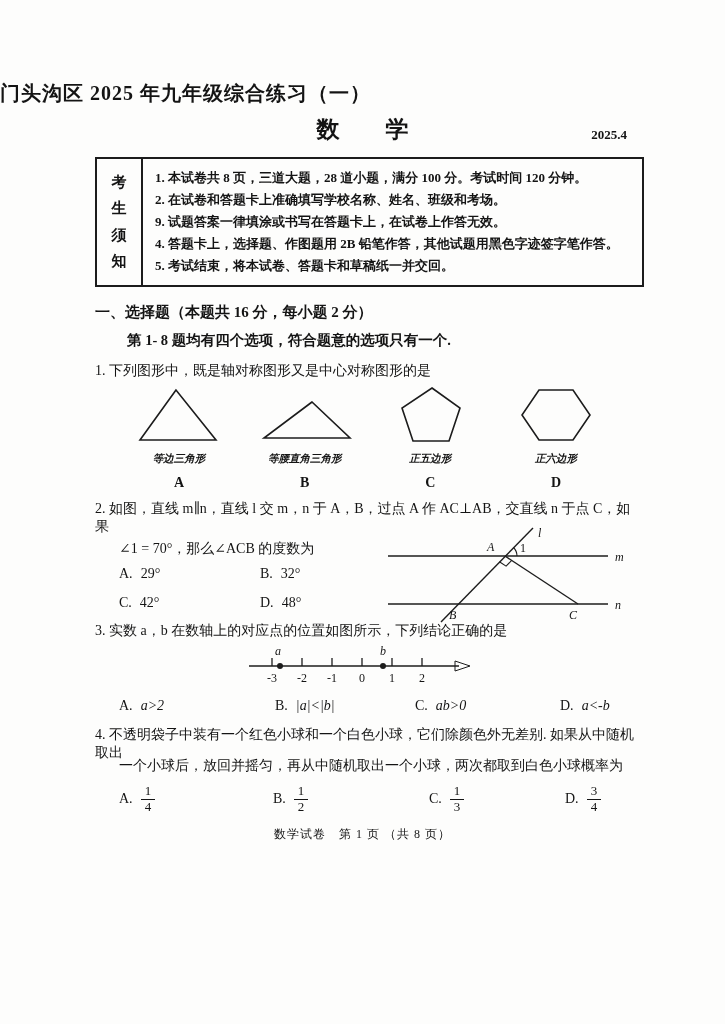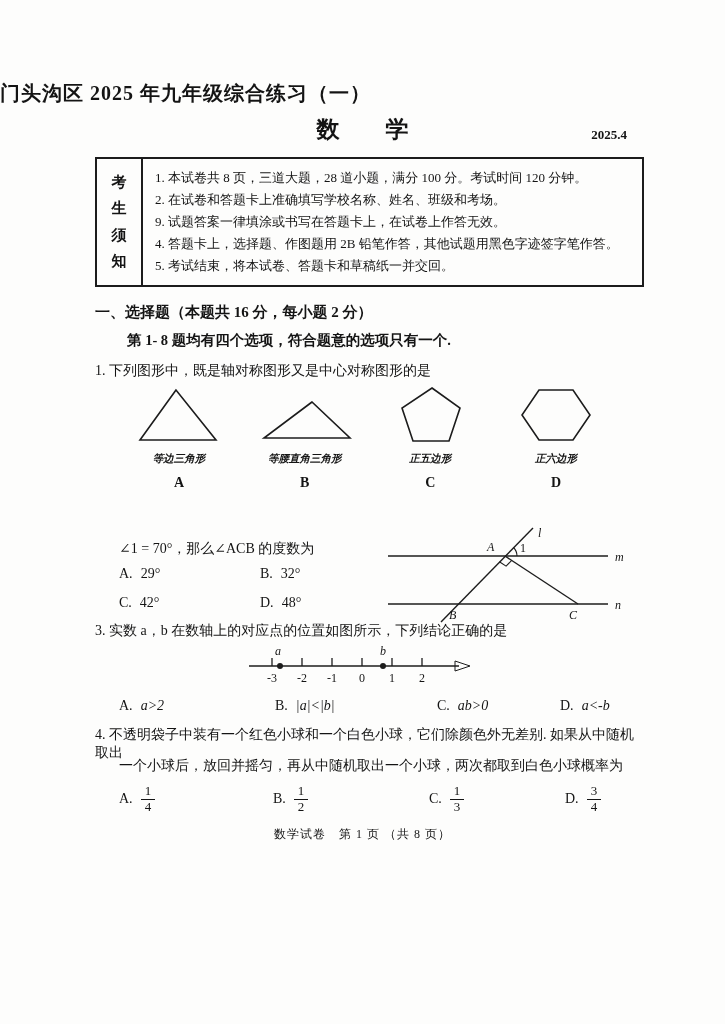--- a/index.html
+++ b/index.html
@@ -11,21 +11,21 @@
   .title{position:absolute;top:80px;left:0;width:100%;
          font-size:20px;font-weight:bold;letter-spacing:1px;}
   .subject{position:absolute;top:114px;left:0;width:100%;text-align:center;
            font-size:23px;font-weight:bold;}
   .date{position:absolute;top:127px;right:98px;font-size:13px;font-weight:bold;}
   .notice-box{position:absolute;left:95px;top:157px;width:545px;
               border:2px solid #1c1c1c;display:flex;background:#fdfdfc;}
   .notice-side{width:44px;border-right:2px solid #1c1c1c;display:flex;
                flex-direction:column;align-items:center;justify-content:space-around;
                padding:10px 0;font-weight:bold;font-size:15px;}
-  .notice-body{flex:1;padding:8px 2px 8px 12px;font-size:13px;line-height:22px;}
+  .notice-body{flex:1;padding:8px 2px 8px 12px;font-size:13px;line-height:22px;font-weight:bold;}
   .sec-heading{position:absolute;left:95px;top:303px;font-size:15px;font-weight:bold;}
   .sec-sub{position:absolute;left:127px;top:331px;font-size:14.5px;font-weight:bold;}
   .stem{font-size:14px;}
   .q1-stem{position:absolute;left:95px;top:362px;}
   .shapes-row{position:absolute;left:120px;top:386px;width:495px;
               display:flex;justify-content:space-between;}
   .shape-cell{width:118px;text-align:center;}
   .shape-cell svg{display:block;margin:0 auto;}
   .shape-caption{font-size:10.5px;font-weight:bold;font-style:italic;margin-top:8px;}
   .shape-letter{font-size:14px;font-weight:bold;margin-top:9px;}
@@ -108,20 +108,21 @@
     <div class="shape-cell">
       <svg width="110" height="58" viewBox="0 0 110 58">
         <polygon points="38,4 72,4 89,29 72,54 38,54 21,29" stroke-width="1.6"></polygon>
       </svg>
       <div class="shape-caption">正六边形</div>
       <div class="shape-letter">D</div>
     </div>
   </div>
 
   <div class="qblock q2">
+    <div class="stem">2. 如图，直线 m∥n，直线 l 交 m，n 于 A，B，过点 A 作 AC⊥AB，交直线 n 于点 C，如果</div>
     <div class="stem q2-line2">∠1 = 70°，那么∠ACB 的度数为</div>
 
     <svg class="q2-fig" width="255" height="98" viewBox="0 0 255 98">
       <line x1="5" y1="30" x2="225" y2="30" stroke-width="1.4"></line>
       <line x1="5" y1="78" x2="225" y2="78" stroke-width="1.6"></line>
       <line x1="150" y1="2" x2="58" y2="96" stroke-width="1.4"></line>
       <line x1="122" y1="30" x2="195" y2="78" stroke-width="1.4"></line>
       <polyline points="116.4,35.7 123.1,40.1 128.7,34.4" stroke-width="1.1"></polyline>
       <path d="M 134 30 A 12 12 0 0 0 130.5 21.5" stroke-width="1.1"></path>
       <text class="fig-label" x="155" y="11">l</text>
@@ -170,21 +171,21 @@
       <text class="tick-label" x="145" y="36" text-anchor="middle">1</text>
       <text class="tick-label" x="175" y="36" text-anchor="middle">2</text>
     </svg>
 
     <div class="opt" style="left:24px;top:76px">
       <span class="lbl">A.</span><span class="math">a&gt;2</span>
     </div>
     <div class="opt" style="left:180px;top:76px">
       <span class="lbl">B.</span><span class="math">|a|&lt;|b|</span>
     </div>
-    <div class="opt" style="left:342px;top:76px">
+    <div class="opt" style="left:320px;top:76px">
       <span class="lbl">C.</span><span class="math">ab&gt;0</span>
     </div>
     <div class="opt" style="left:465px;top:76px">
       <span class="lbl">D.</span><span class="math">a&lt;-b</span>
     </div>
   </div>
 
   <div class="qblock q4">
     <div class="stem">4. 不透明袋子中装有一个红色小球和一个白色小球，它们除颜色外无差别. 如果从中随机取出</div>
     <div class="stem q4-line2">一个小球后，放回并摇匀，再从中随机取出一个小球，两次都取到白色小球概率为</div>

